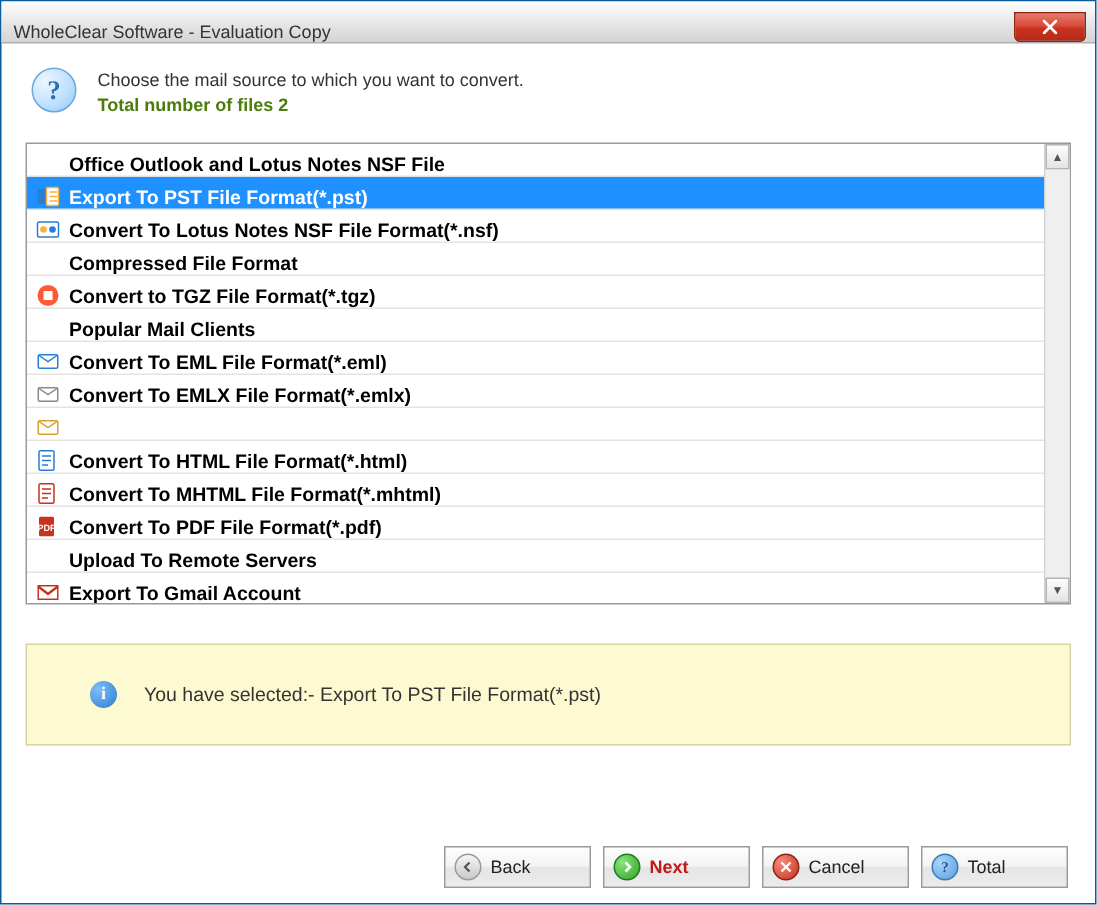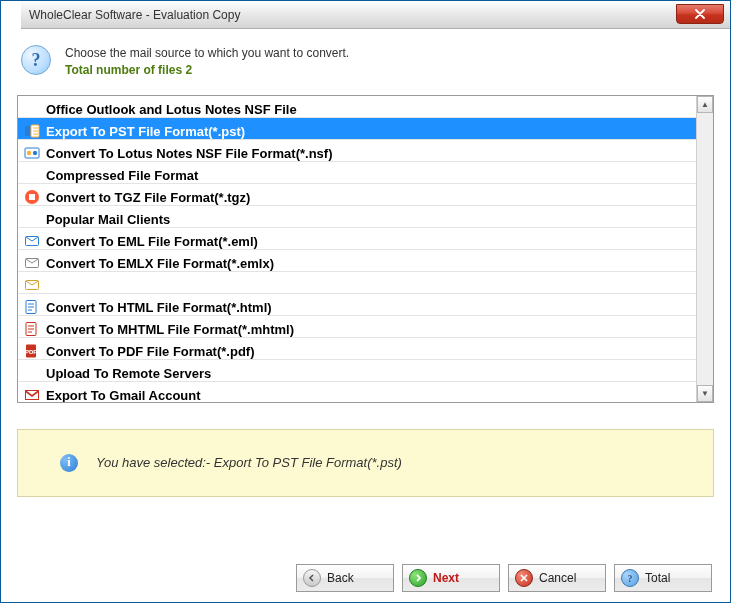--- a/index.html
+++ b/index.html
@@ -4,23 +4,22 @@
 <style>
 * { box-sizing: border-box; margin: 0; padding: 0; }
 body { font-family: Tahoma, "Segoe UI", Arial, sans-serif; font-size: 12px; background: #fff; }
 
 .window { width: 731px; height: 603px; border: 1px solid #0a5a9e; position: relative; background: #fff; }
 
 .titlebar {
   height: 28px;
   background: linear-gradient(to bottom, #fefefe 0%, #e8e8e8 50%, #d4d4d4 100%);
   border-bottom: 1px solid #b0b0b0;
-  display: flex; align-items: center; justify-content: space-between;
+  display: flex; align-items: flex-end; justify-content: space-between;
   padding-left: 8px;
-  margin-left: 20px;
 }
 .titlebar-title { color: #333; font-size: 12px; }
 .close-btn {
   width: 48px; height: 20px;
   background: linear-gradient(to bottom, #e67a6c 0%, #d94b3a 45%, #c8321f 55%, #b52a18 100%);
   border: 1px solid #8a2516;
   border-radius: 0 0 4px 4px;
   margin-right: 6px; margin-top: -2px;
   display: flex; align-items: center; justify-content: center;
   color: #fff; font-weight: bold; font-size: 11px;
@@ -75,21 +74,21 @@
   display: flex; align-items: center;
   padding-left: 42px; gap: 18px;
 }
 .info-icon {
   width: 18px; height: 18px; border-radius: 50%;
   background: radial-gradient(circle at 30% 30%, #7fbef5, #2a7dd4);
   color: #fff; font-weight: bold; font-family: Georgia, serif;
   display: flex; align-items: center; justify-content: center;
   font-size: 12px;
 }
-.info-text { color: #333; font-size: 13px; font-style: italic; }
+.info-text { color: #333; font-size: 13px; }
 
 .button-bar {
   position: absolute; bottom: 10px; right: 18px;
   display: flex; gap: 8px;
 }
 .btn {
   min-width: 98px; height: 28px;
   background: linear-gradient(to bottom, #fefefe 0%, #f3f3f3 48%, #e5e5e5 52%, #ececec 100%);
   border: 1px solid #9a9a9a; border-radius: 0;
   display: flex; align-items: center; gap: 6px;

